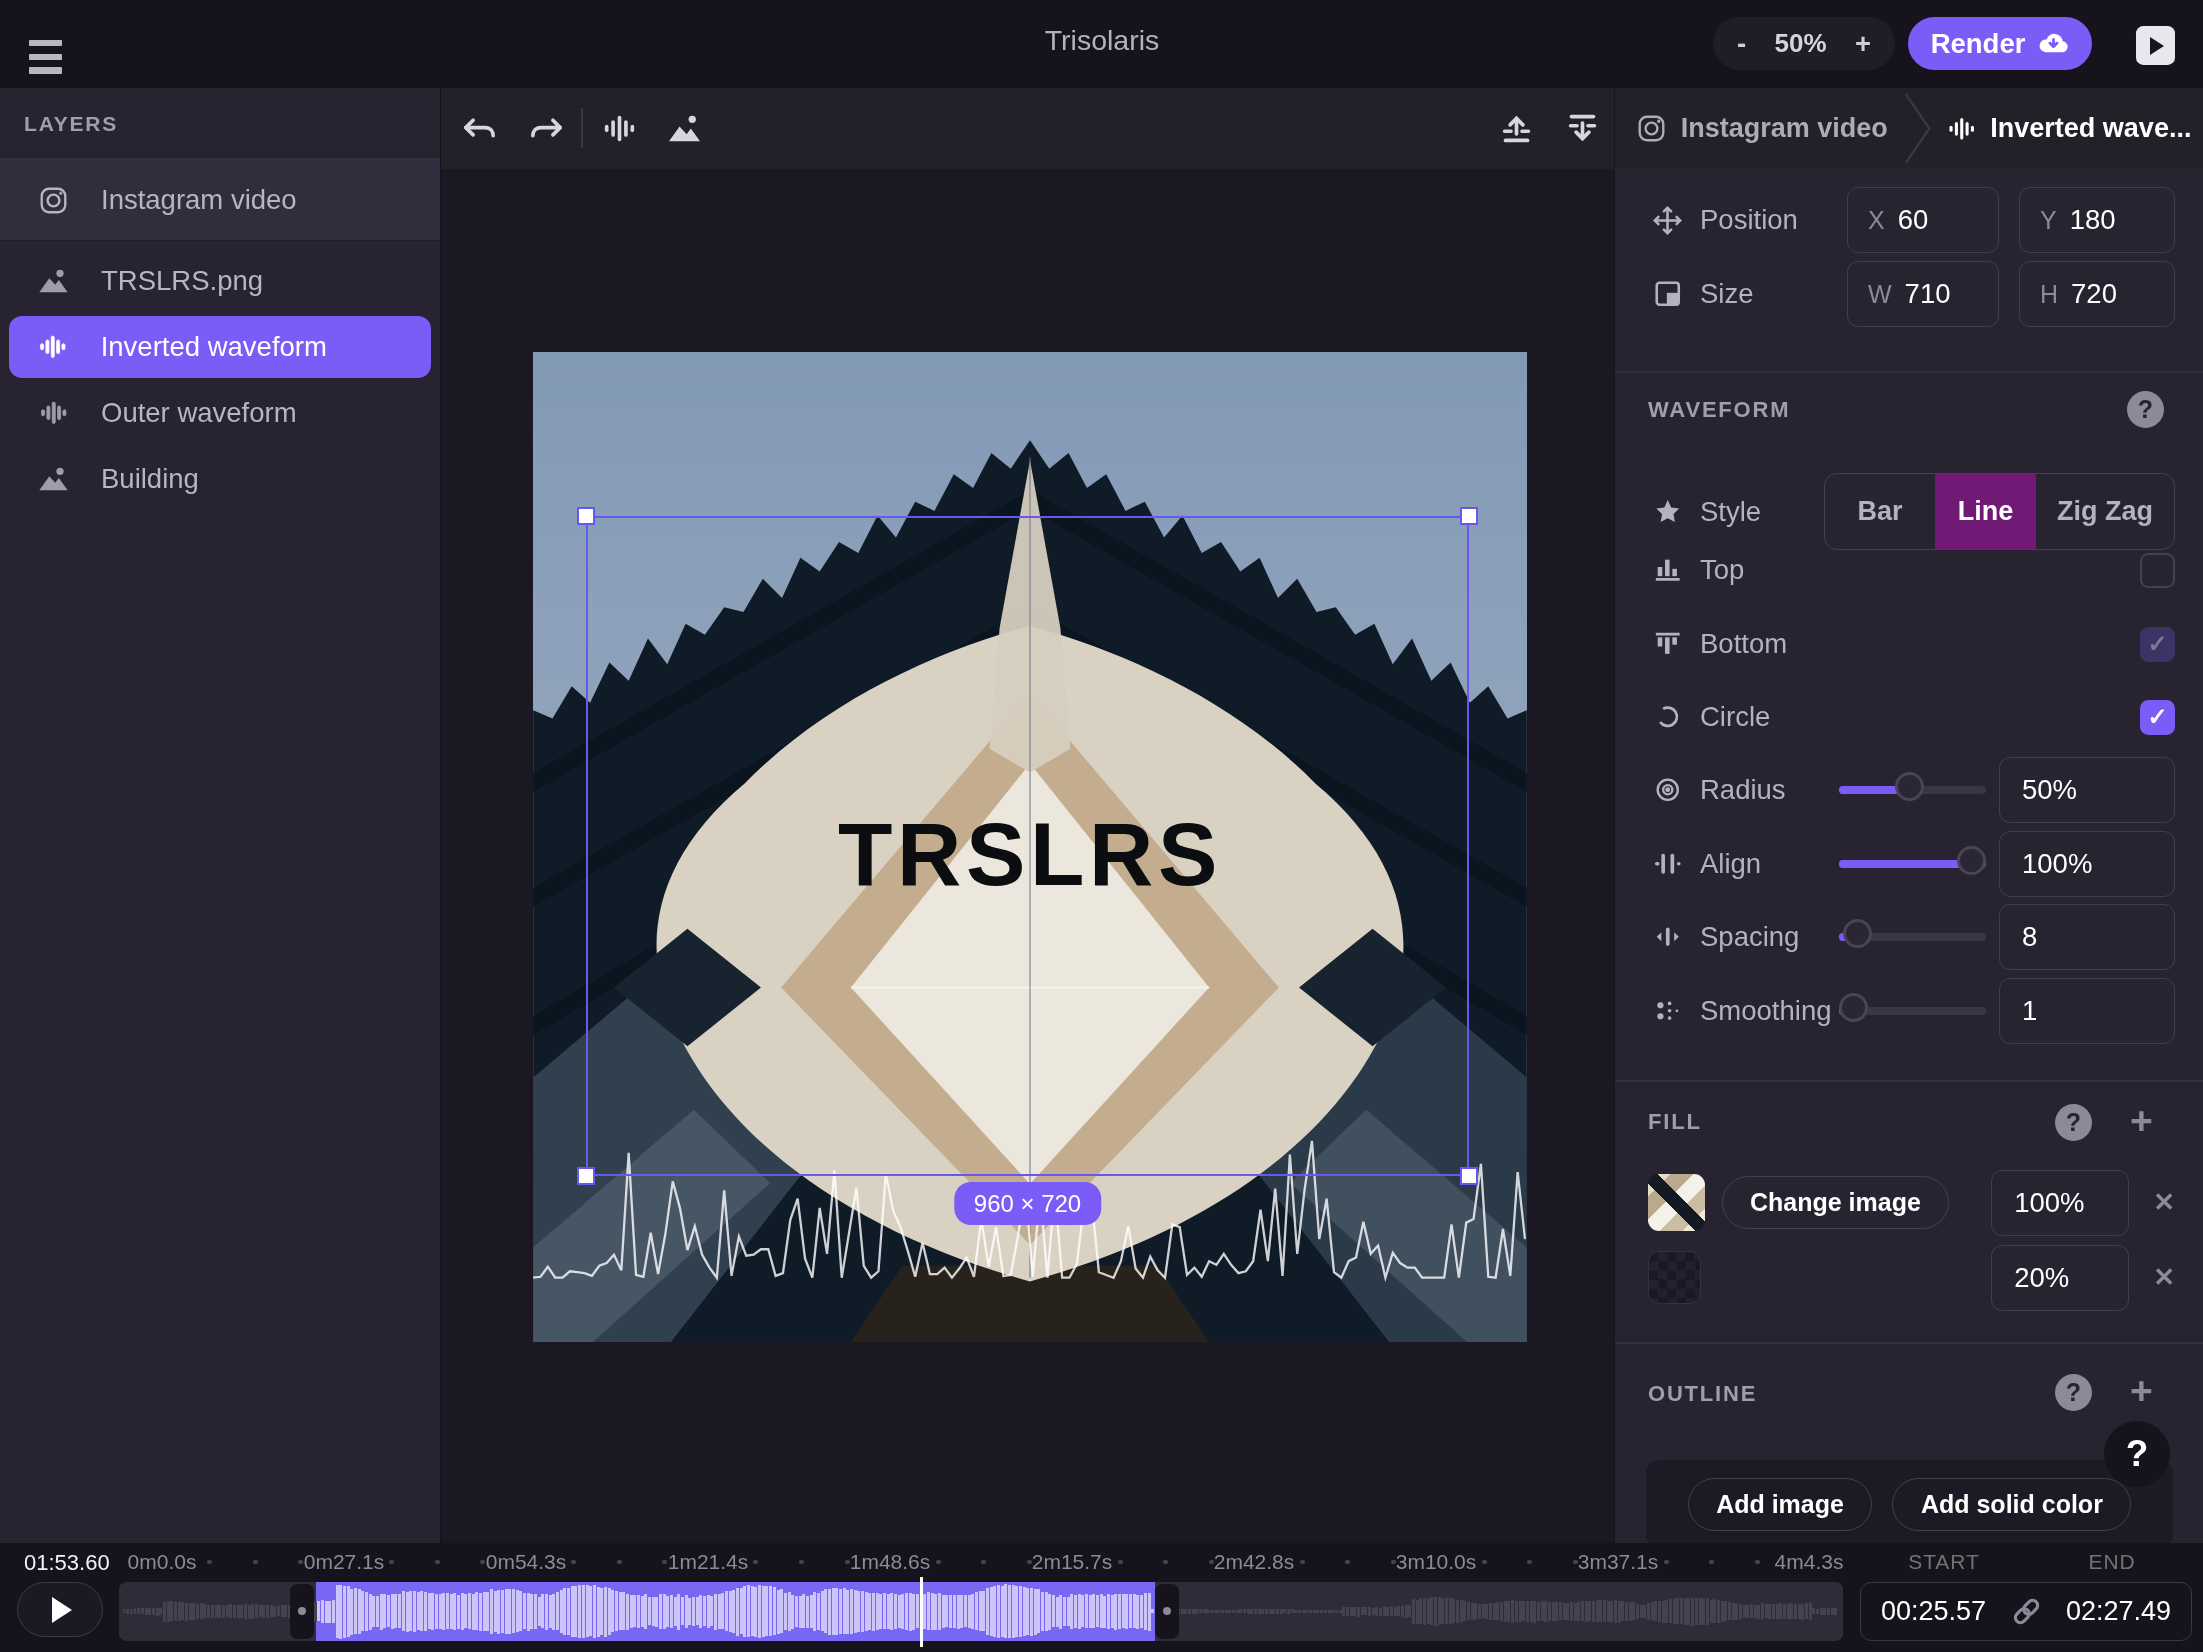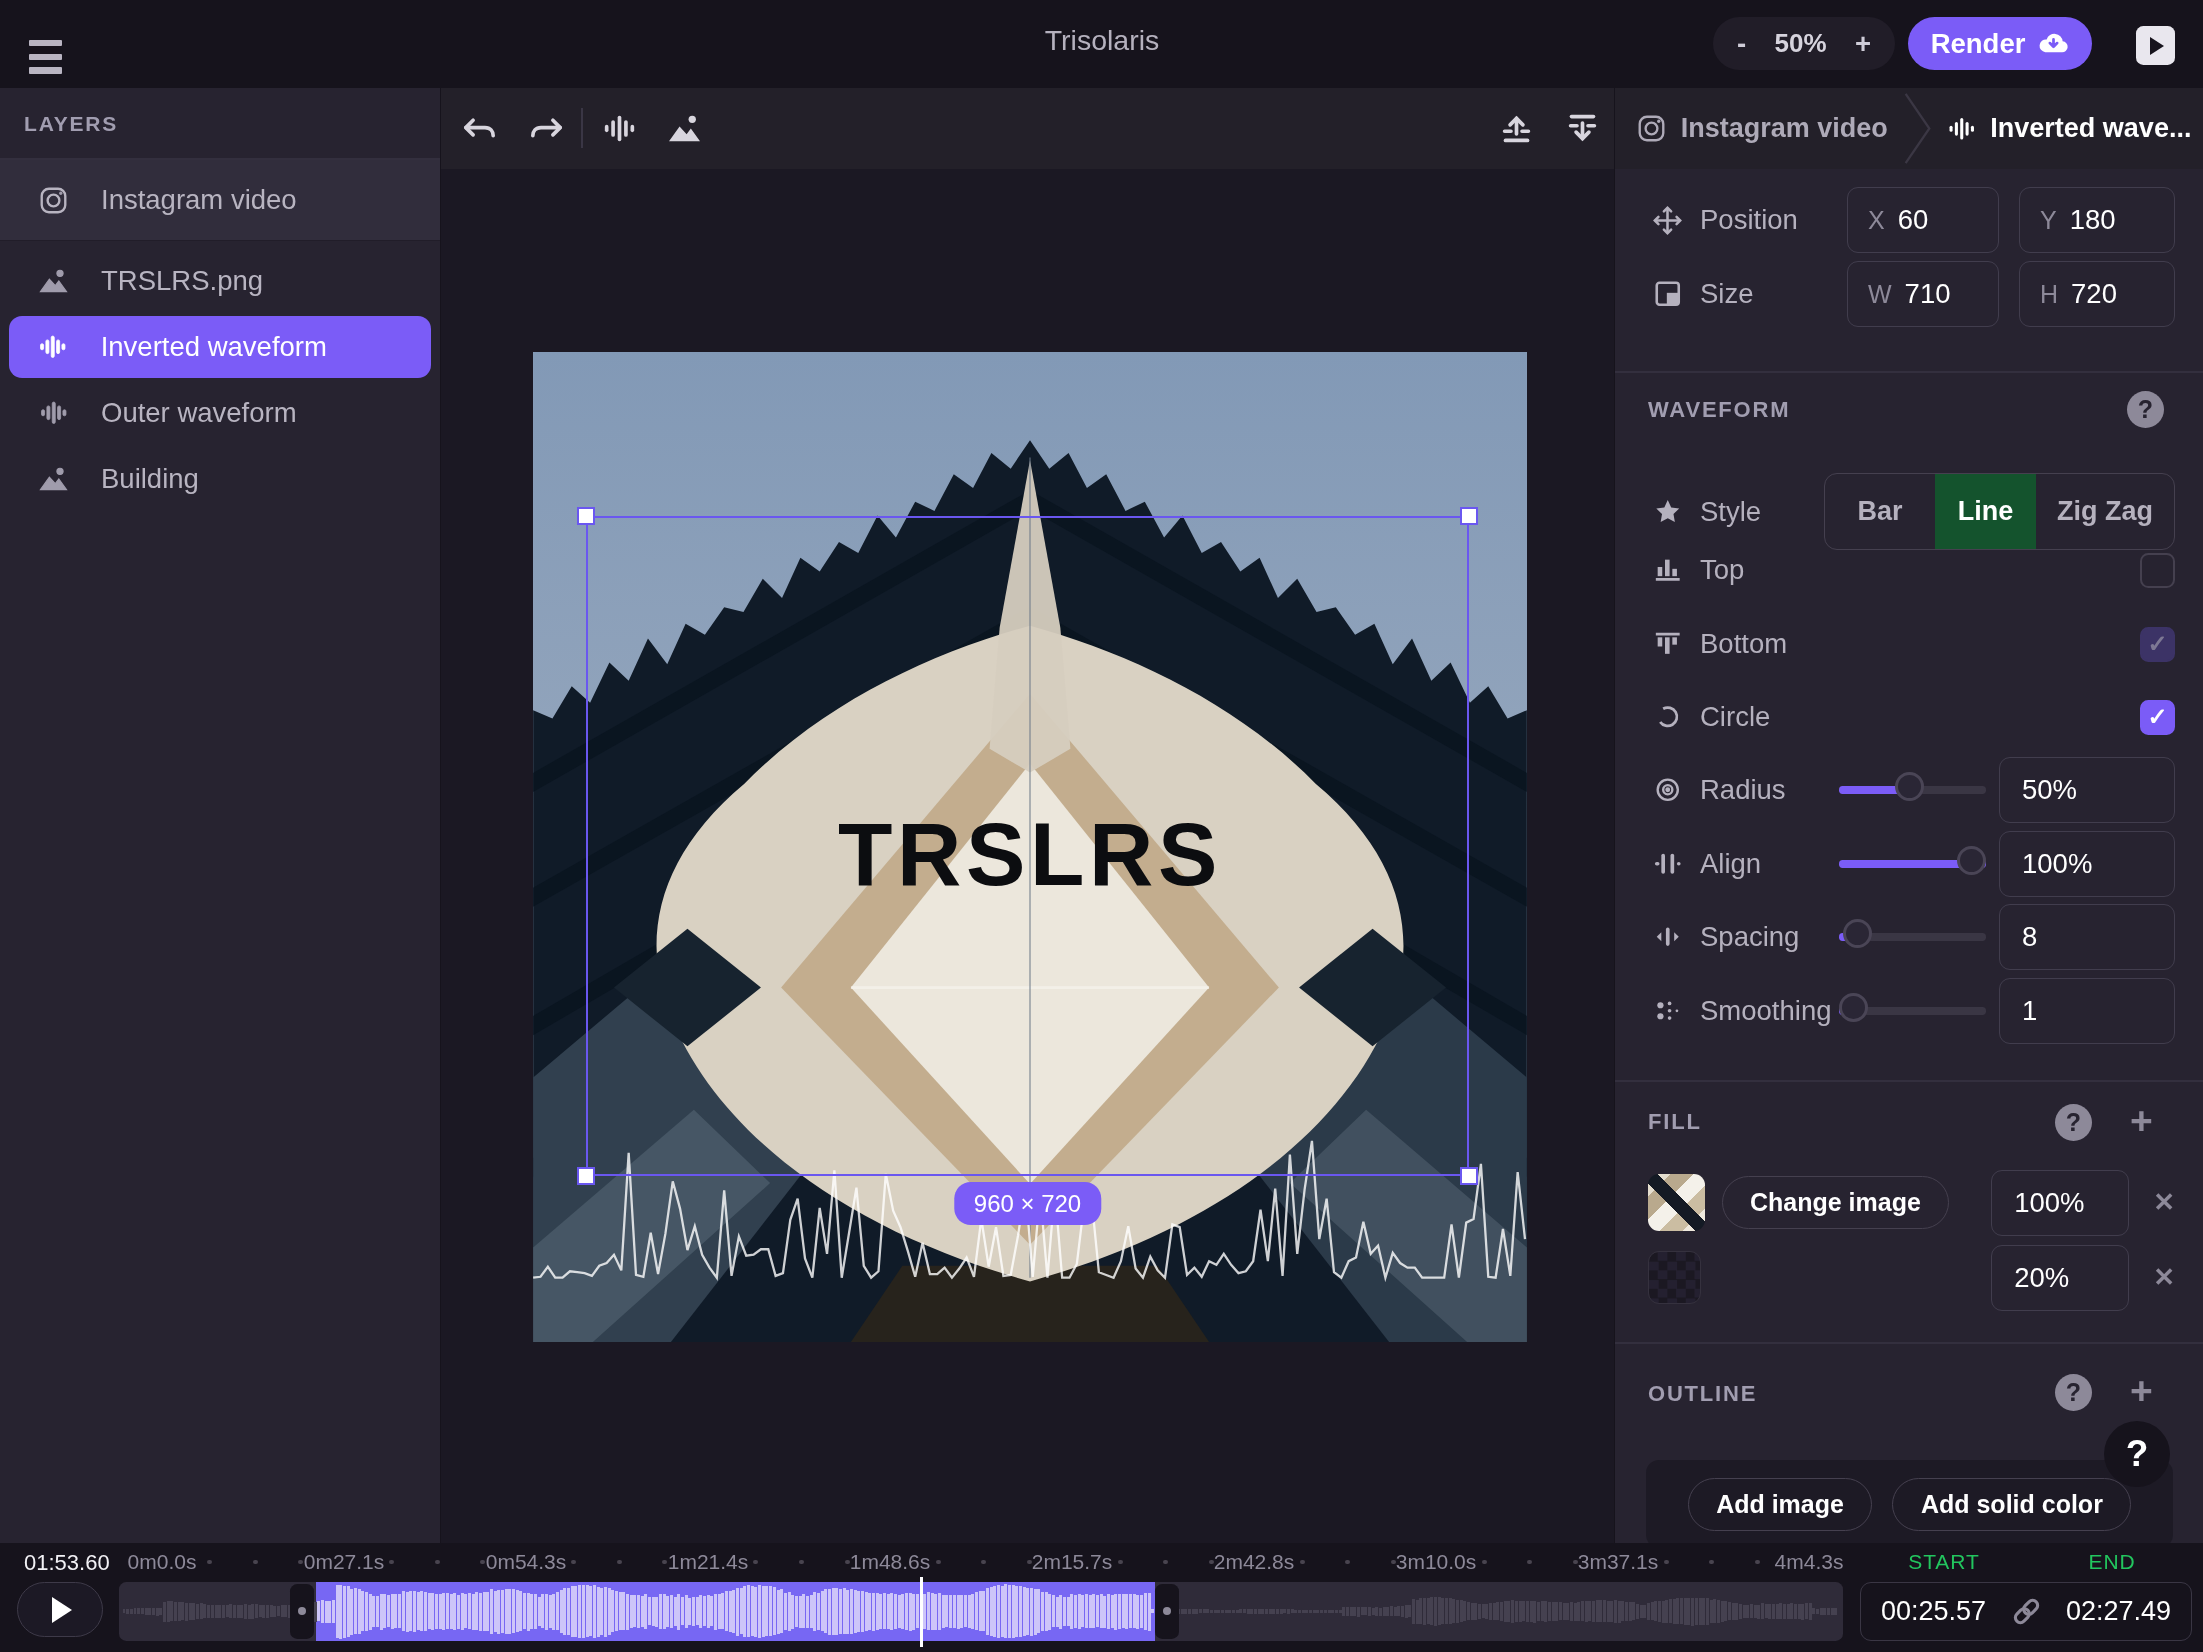--- a/index.html
+++ b/index.html
@@ -74,21 +74,21 @@
   .sect-header { position:absolute; left:33px; color:#a19db0; font-size:22px; font-weight:bold; letter-spacing:1.8px; }
   .help-circle { position:absolute; width:37px; height:37px; border-radius:50%; background:#8d8999;
     color:#272330; font-weight:bold; font-size:25px; display:flex; align-items:center; justify-content:center;
     cursor:pointer; }
   .plus-btn { position:absolute; width:37px; height:37px; color:#8d8999; font-size:39px; font-weight:bold;
     display:flex; align-items:center; justify-content:center; cursor:pointer; }
   
   #style-segment { display:flex; height:77px; border:1.8px solid #45404f; border-radius:13px; overflow:hidden; }
   .seg { display:flex; align-items:center; justify-content:center; color:#b5b1be; font-size:27px;
     font-weight:bold; cursor:pointer; }
-  .seg.selected { background:#14532d; color:#ffffff; }
+  .seg.selected { background:#701a75; color:#ffffff; }
   
   .checkbox { width:35px; height:35px; border-radius:8.3px; border:2.8px solid #45404f; cursor:pointer;
     display:flex; align-items:center; justify-content:center; font-size:24px; font-weight:bold; color:transparent; }
   .checkbox.checked { background:#7b5cf7; border-color:#7b5cf7; color:#ffffff; }
   .checkbox.muted { background:#3c3366; border-color:#3c3366; color:#7d7894; }
   
   .slider-track { position:relative; width:147px; height:7.3px; border-radius:3.7px; background:#3a3644; }
   .slider-fill { position:absolute; left:0; top:0; height:7.3px; border-radius:3.7px; background:#7b5cf7; }
   .slider-knob { position:absolute; top:-14.7px; width:29px; height:29px; border-radius:50%;
     background:#2a2635; border:3.7px solid #4a4556; cursor:grab; }
@@ -109,21 +109,21 @@
   #float-help { position:absolute; left:489px; top:1333px; width:66px; height:66px; border-radius:50%;
     background:#16131c; color:#ffffff; font-size:37px; font-weight:bold; display:flex; align-items:center;
     justify-content:center; cursor:pointer; }
 
   
   #timeline { position:absolute; left:0; top:1543px; width:2204px; height:110px; background:#16131c; }
   #current-time { position:absolute; left:24px; top:7.3px; color:#f2f1f5; font-size:22px; }
   .tick-label { position:absolute; top:7.3px; transform:translateX(-50%); color:#8d8999; font-size:21px; }
   .tick-dot { position:absolute; top:16.5px; width:4.6px; height:4.6px; border-radius:50%; background:#48444f; }
   #startend-label-start, #startend-label-end { position:absolute; top:7.3px; transform:translateX(-50%);
-    color:#22c55e; font-size:21px; letter-spacing:0.9px; }
+    color:#737373; font-size:21px; letter-spacing:0.9px; }
   #play-btn { position:absolute; left:16.5px; top:39px; width:86px; height:55px; border-radius:27.5px;
     background:#1c1925; border:1.8px solid #3e3a49; display:flex; align-items:center; justify-content:center;
     cursor:pointer; }
   #play-btn i { width:0; height:0; border-left:20px solid #ffffff; border-top:13px solid transparent;
     border-bottom:13px solid transparent; margin-left:5.5px; }
   #track { position:absolute; left:119px; top:39px; width:1724px; height:59px; background:#2f2b39;
     border-radius:7.3px; overflow:visible; }
   #track-selection { position:absolute; left:197px; top:0; width:839px; height:59px; background:#7767f3; }
   #wave-bars { position:absolute; left:0; top:0; width:100%; height:59px; }
   .wbar { position:absolute; width:2.8px; background:#454150; }

